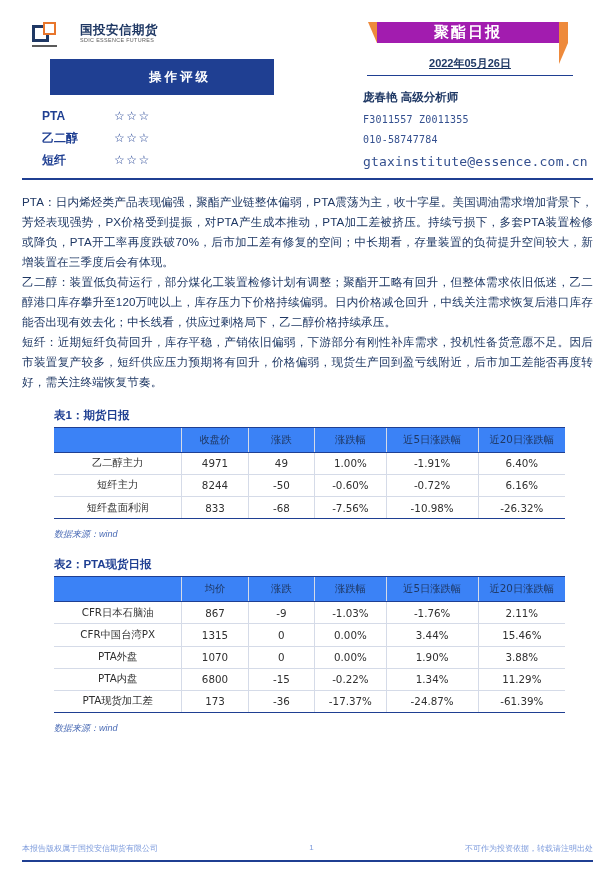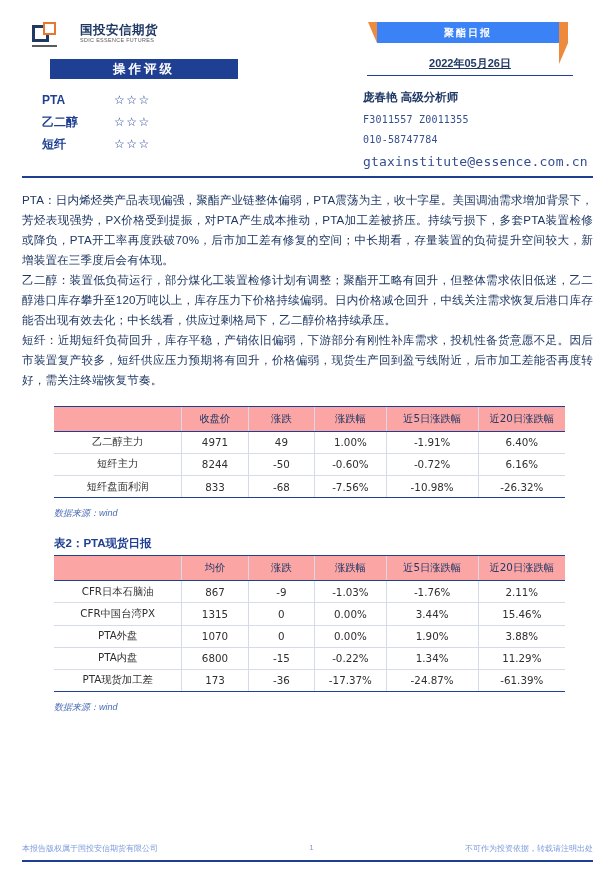--- a/index.html
+++ b/index.html
@@ -79,29 +79,30 @@
     color: #5a5a5a;
     letter-spacing: 0.35px;
     margin-top: 1.5px;
     white-space: nowrap;
   }
 
   .rating-bar {
     margin-top: 13px;
     margin-left: 28px;
     width: 188px;
-    height: 20px;
+    height: 36px;
     background: #1F3F92;
     color: #ffffff;
     font-size: 12.5px;
     font-weight: bold;
     letter-spacing: 3px;
     display: flex;
     align-items: center;
     justify-content: center;
+    padding-left: 36px;
   }
   .rating-list {
     margin-top: 10px;
     margin-left: 20px;
   }
   .rating-row {
     display: flex;
     align-items: center;
     height: 22px;
   }
@@ -115,23 +116,23 @@
     font-size: 12px;
     color: #1F3F92;
     letter-spacing: 1.5px;
   }
 
   .title-banner {
     position: relative;
     width: 182px;
     height: 21px;
     margin-left: 14px;
-    background: #3b82f6;
+    background: #a21caf;
     color: #ffffff;
-    font-size: 10px;
+    font-size: 15px;
     font-weight: bold;
     letter-spacing: 2px;
     display: flex;
     align-items: center;
     justify-content: center;
   }
   .title-banner::before,
   .title-banner::after {
     content: "";
     position: absolute;
@@ -210,21 +211,21 @@
     font-size: 10.3px;
     color: #333333;
     font-family: "DejaVu Sans", sans-serif;
   }
   table.data thead th {
     border-top: 1.6px solid #1F3F92;
     border-bottom: 1px solid #1F3F92;
     padding: 5px 2px;
     font-weight: normal;
     color: #1f3864;
-    background: #fca5a5;
+    background: #3b82f6;
     text-align: center;
   }
   table.data tbody td {
     border-bottom: 0.8px solid #d5dbe8;
     border-left: 0.8px solid #d5dbe8;
     padding: 3.6px 2px;
     text-align: center;
     color: #2f2f2f;
   }
   table.data tbody td:first-child { border-left: none; }
@@ -316,20 +317,21 @@
 
   <div class="hr-main"></div>
 
   <div class="body-text">
     <p>PTA：日内烯烃类产品表现偏强，聚酯产业链整体偏弱，PTA震荡为主，收十字星。美国调油需求增加背景下，芳烃表现强势，PX价格受到提振，对PTA产生成本推动，PTA加工差被挤压。持续亏损下，多套PTA装置检修或降负，PTA开工率再度跌破70%，后市加工差有修复的空间；中长期看，存量装置的负荷提升空间较大，新增装置在三季度后会有体现。</p>
     <p>乙二醇：装置低负荷运行，部分煤化工装置检修计划有调整；聚酯开工略有回升，但整体需求依旧低迷，乙二醇港口库存攀升至120万吨以上，库存压力下价格持续偏弱。日内价格减仓回升，中线关注需求恢复后港口库存能否出现有效去化；中长线看，供应过剩格局下，乙二醇价格持续承压。</p>
     <p>短纤：近期短纤负荷回升，库存平稳，产销依旧偏弱，下游部分有刚性补库需求，投机性备货意愿不足。因后市装置复产较多，短纤供应压力预期将有回升，价格偏弱，现货生产回到盈亏线附近，后市加工差能否再度转好，需关注终端恢复节奏。</p>
   </div>
 
   <div class="table-block">
+    <div class="table-caption">表1：期货日报</div>
     <table class="data">
       <colgroup>
         <col class="c-name">
           <col class="c-num">
           <col class="c-num">
           <col class="c-pct">
           <col class="c-d5">
           <col class="c-d20">
       </colgroup>
       <thead>

